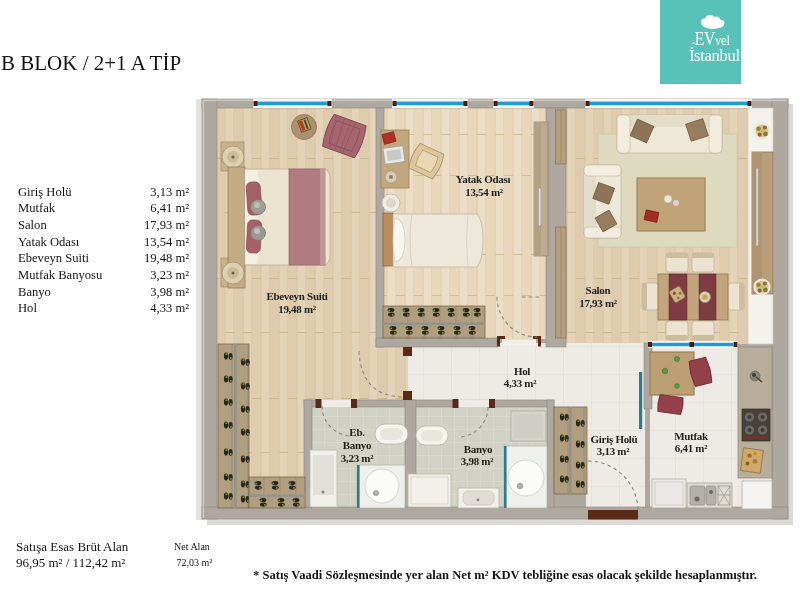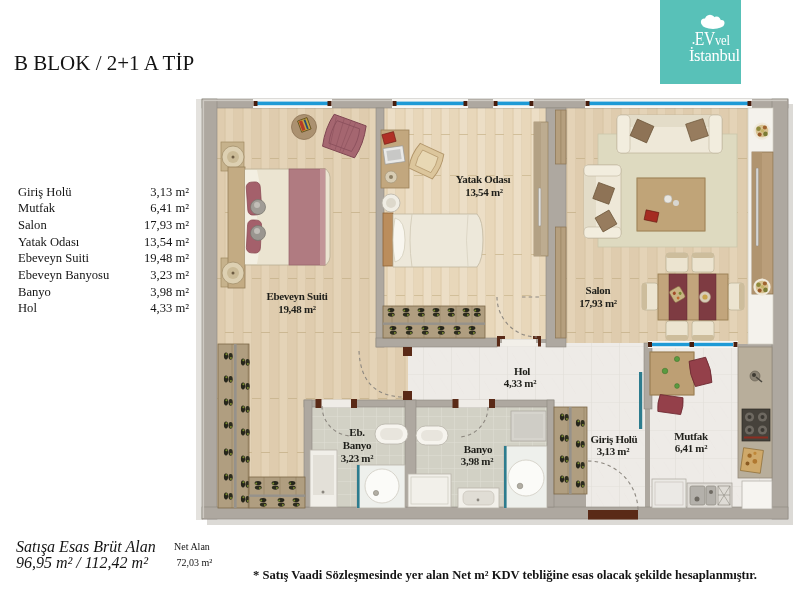--- a/index.html
+++ b/index.html
@@ -1,36 +1,36 @@
 <!DOCTYPE html>
 <html><head>
 <meta charset="utf-8">
 <style>
 html,body{margin:0;padding:0;background:#ffffff;}
 #page{position:relative;width:800px;height:595px;background:#ffffff;overflow:hidden;
   font-family:"Liberation Serif", serif;color:#141414;}
 .t{position:absolute;white-space:nowrap;}
-#title{left:14px;top:50.5px;font-size:21px;color:#131313;}
-#blk1{left:16px;top:538.5px;font-size:16px;line-height:16.3px;font-style:italic;}
+#title{left:1px;top:50.5px;font-size:21px;color:#131313;}
+#blk1{left:16px;top:538.5px;font-size:13px;line-height:16.3px;}
 #blk2{left:174px;top:538.5px;font-size:10px;line-height:16.3px;}
 #foot{left:253px;top:567.5px;font-size:12.6px;font-weight:bold;}
 svg text{font-family:"Liberation Serif", serif;font-weight:bold;fill:#1f1f1a;letter-spacing:-0.3px;}
 </style>
 </head>
 <body>
 <div id="page">
   <div class="t" id="title">B BLOK / 2+1 A TİP</div>
 
   <div class="t" style="left:18px;top:183.5px;font-size:12.6px;line-height:16.7px;width:170px;">
     <div>Giriş Holü</div>
       <div>Mutfak</div>
       <div>Salon</div>
       <div>Yatak Odası</div>
     <div>Ebeveyn Suiti</div>
-      <div>Ebeveyn Banyosu</div>
+      <div>Mutfak Banyosu</div>
       <div>Banyo</div>
       <div>Hol</div>
   </div>
   <div class="t" style="left:18px;top:183.5px;font-size:12.6px;line-height:16.7px;width:171px;text-align:right;">
     <div>3,13 m²</div>
       <div>6,41 m²</div>
       <div>17,93 m²</div>
       <div>13,54 m²</div>
     <div>19,48 m²</div>
       <div>3,23 m²</div>

